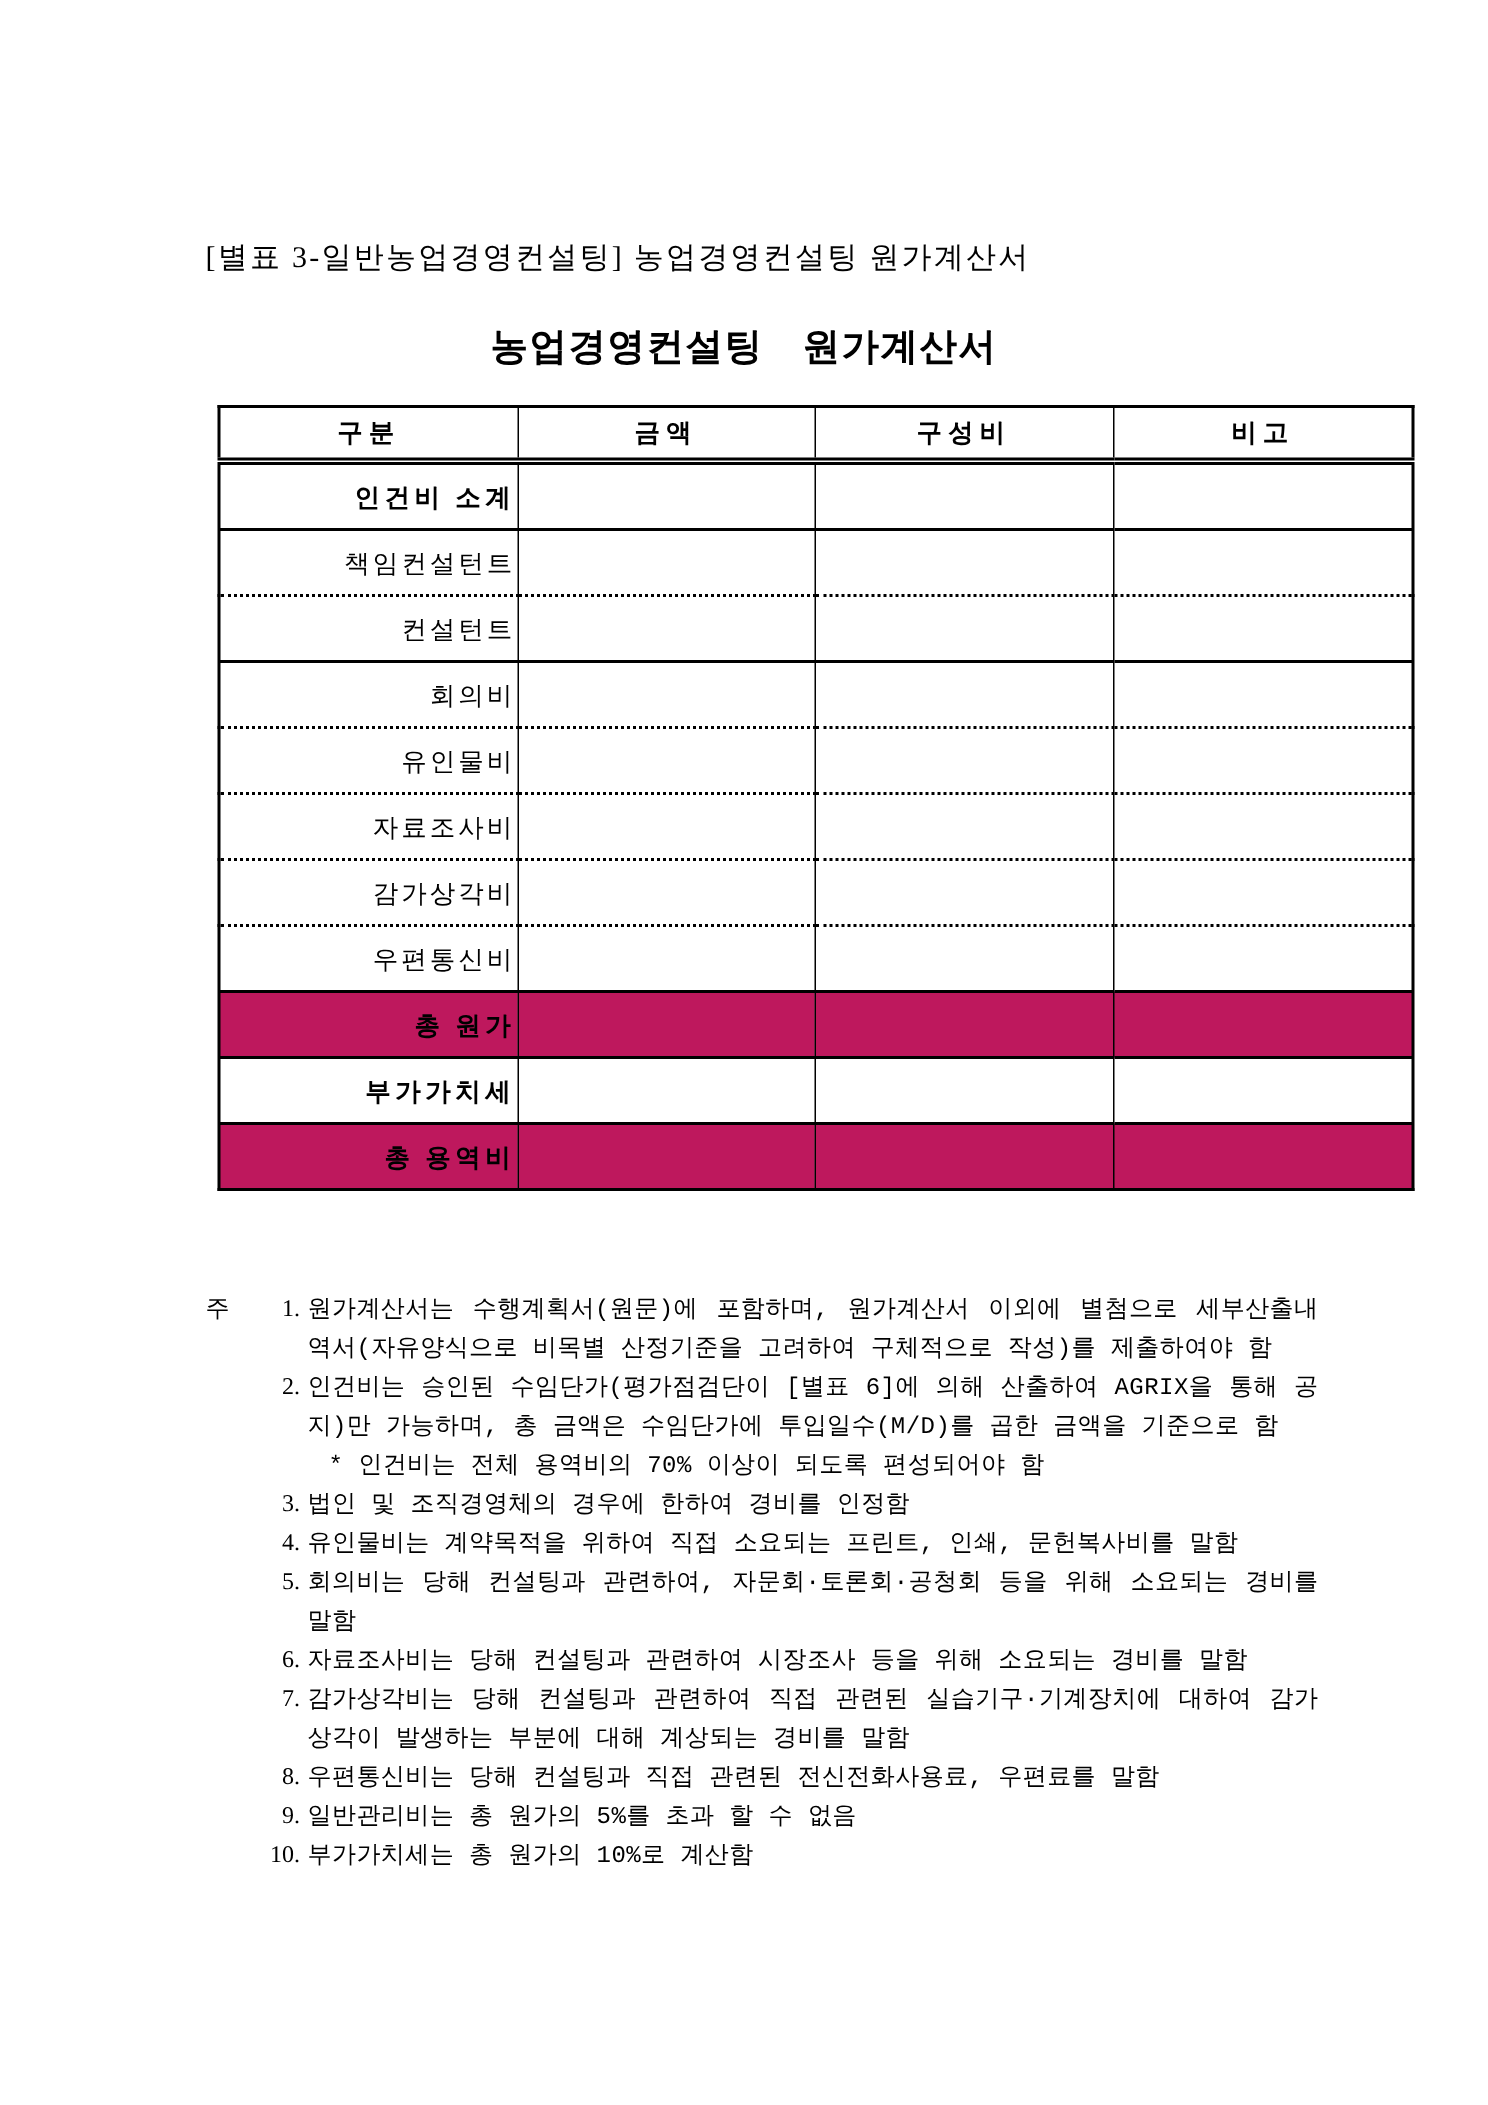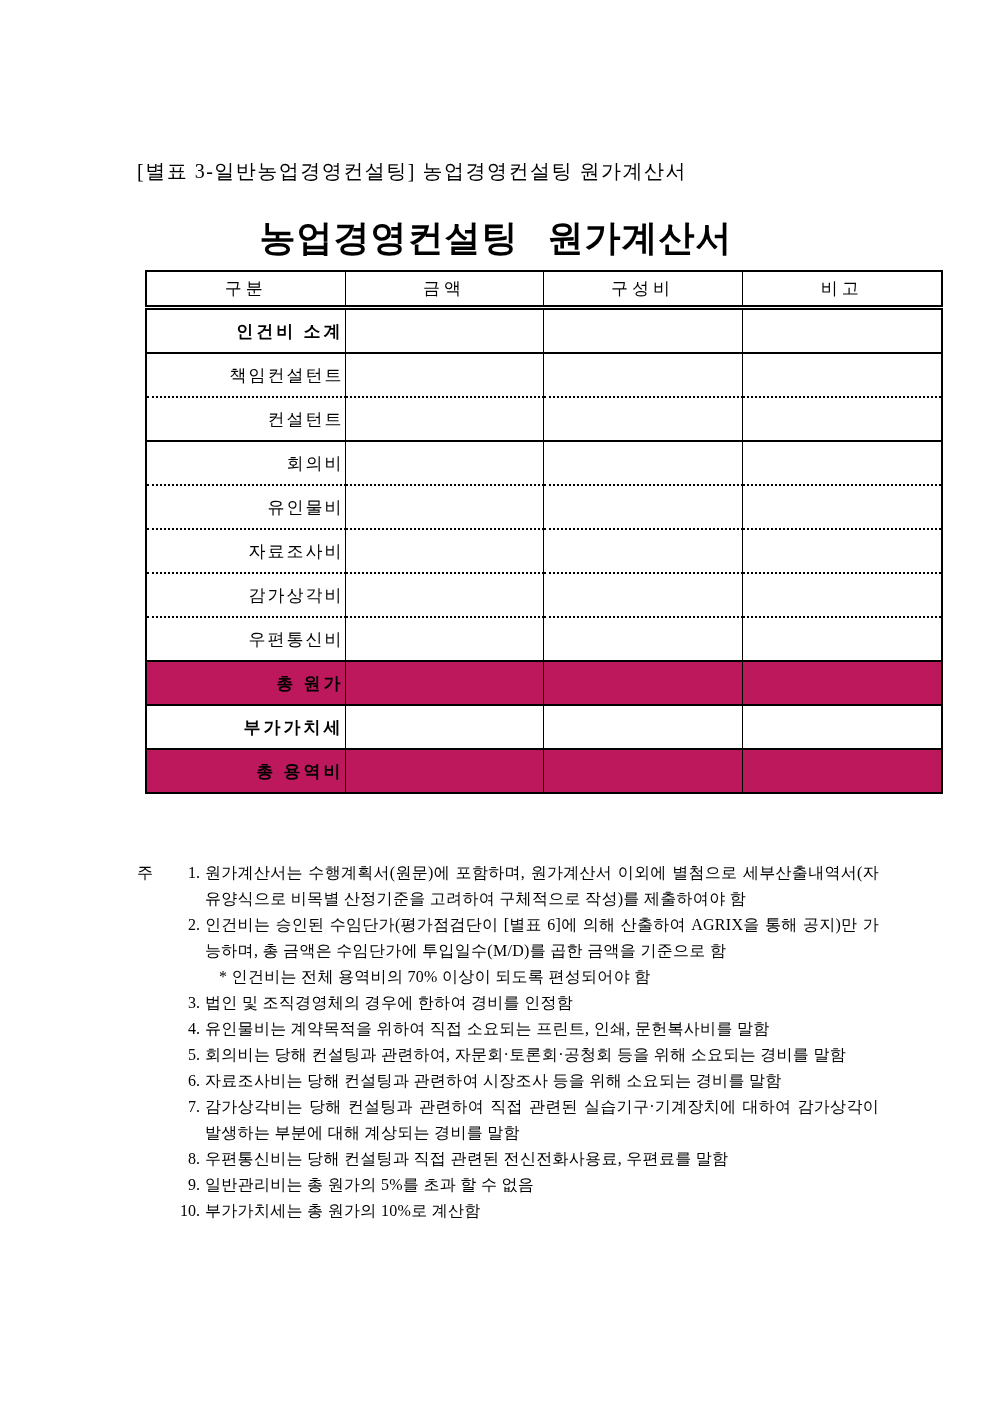--- a/index.html
+++ b/index.html
@@ -29,21 +29,21 @@
   }
 
   
   .doc-title {
     position: absolute;
     left: 0;
     right: 0;
     top: 214px;
     text-align: center;
     font-family: "Liberation Sans", "DejaVu Sans", sans-serif;
-    font-size: 36px;
+    font-size: 25px;
     font-weight: bold;
     letter-spacing: 1px;
     word-spacing: 18px;
   }
 
   
   .cost-table-wrap {
     position: absolute;
     left: 145px;
     top: 270px;
@@ -54,21 +54,21 @@
     width: 796px;
     border: 2px solid #000;
   }
   table.cost-table col.c1 { width: 199px; }
   table.cost-table col.c2 { width: 198px; }
   table.cost-table col.c3 { width: 199px; }
   table.cost-table col.c4 { width: 200px; }
 
   table.cost-table th {
     height: 31px;
-    font-weight: normal;
+    font-weight: bold;
     font-size: 17px;
     letter-spacing: 4px;
     text-align: center;
     vertical-align: middle;
     border-left: 1px solid #000;
     border-bottom: 5px double #000;
   }
   table.cost-table td {
     height: 40px;
     font-size: 17px;
@@ -92,21 +92,21 @@
     font-size: 16px;
     line-height: 26px;
   }
   .note-line {
     display: grid;
     grid-template-columns: 24px 34px 1fr;
     column-gap: 5px;
   }
   .note-prefix { text-align: left; }
   .note-no { text-align: right; }
-  .note-text { text-align: justify; letter-spacing: 0.3px; }
+  .note-text { text-align: justify; letter-spacing: 0.3px; font-family: Liberation Mono, monospace; }
   .note-line.sub .note-text { padding-left: 14px; text-align: left; }
 </style>
 </head>
 <body>
 
 <div class="page">
 
   <div class="doc-label">[별표 3-일반농업경영컨설팅] 농업경영컨설팅 원가계산서</div>
 
   <div class="doc-title">농업경영컨설팅 원가계산서</div>

